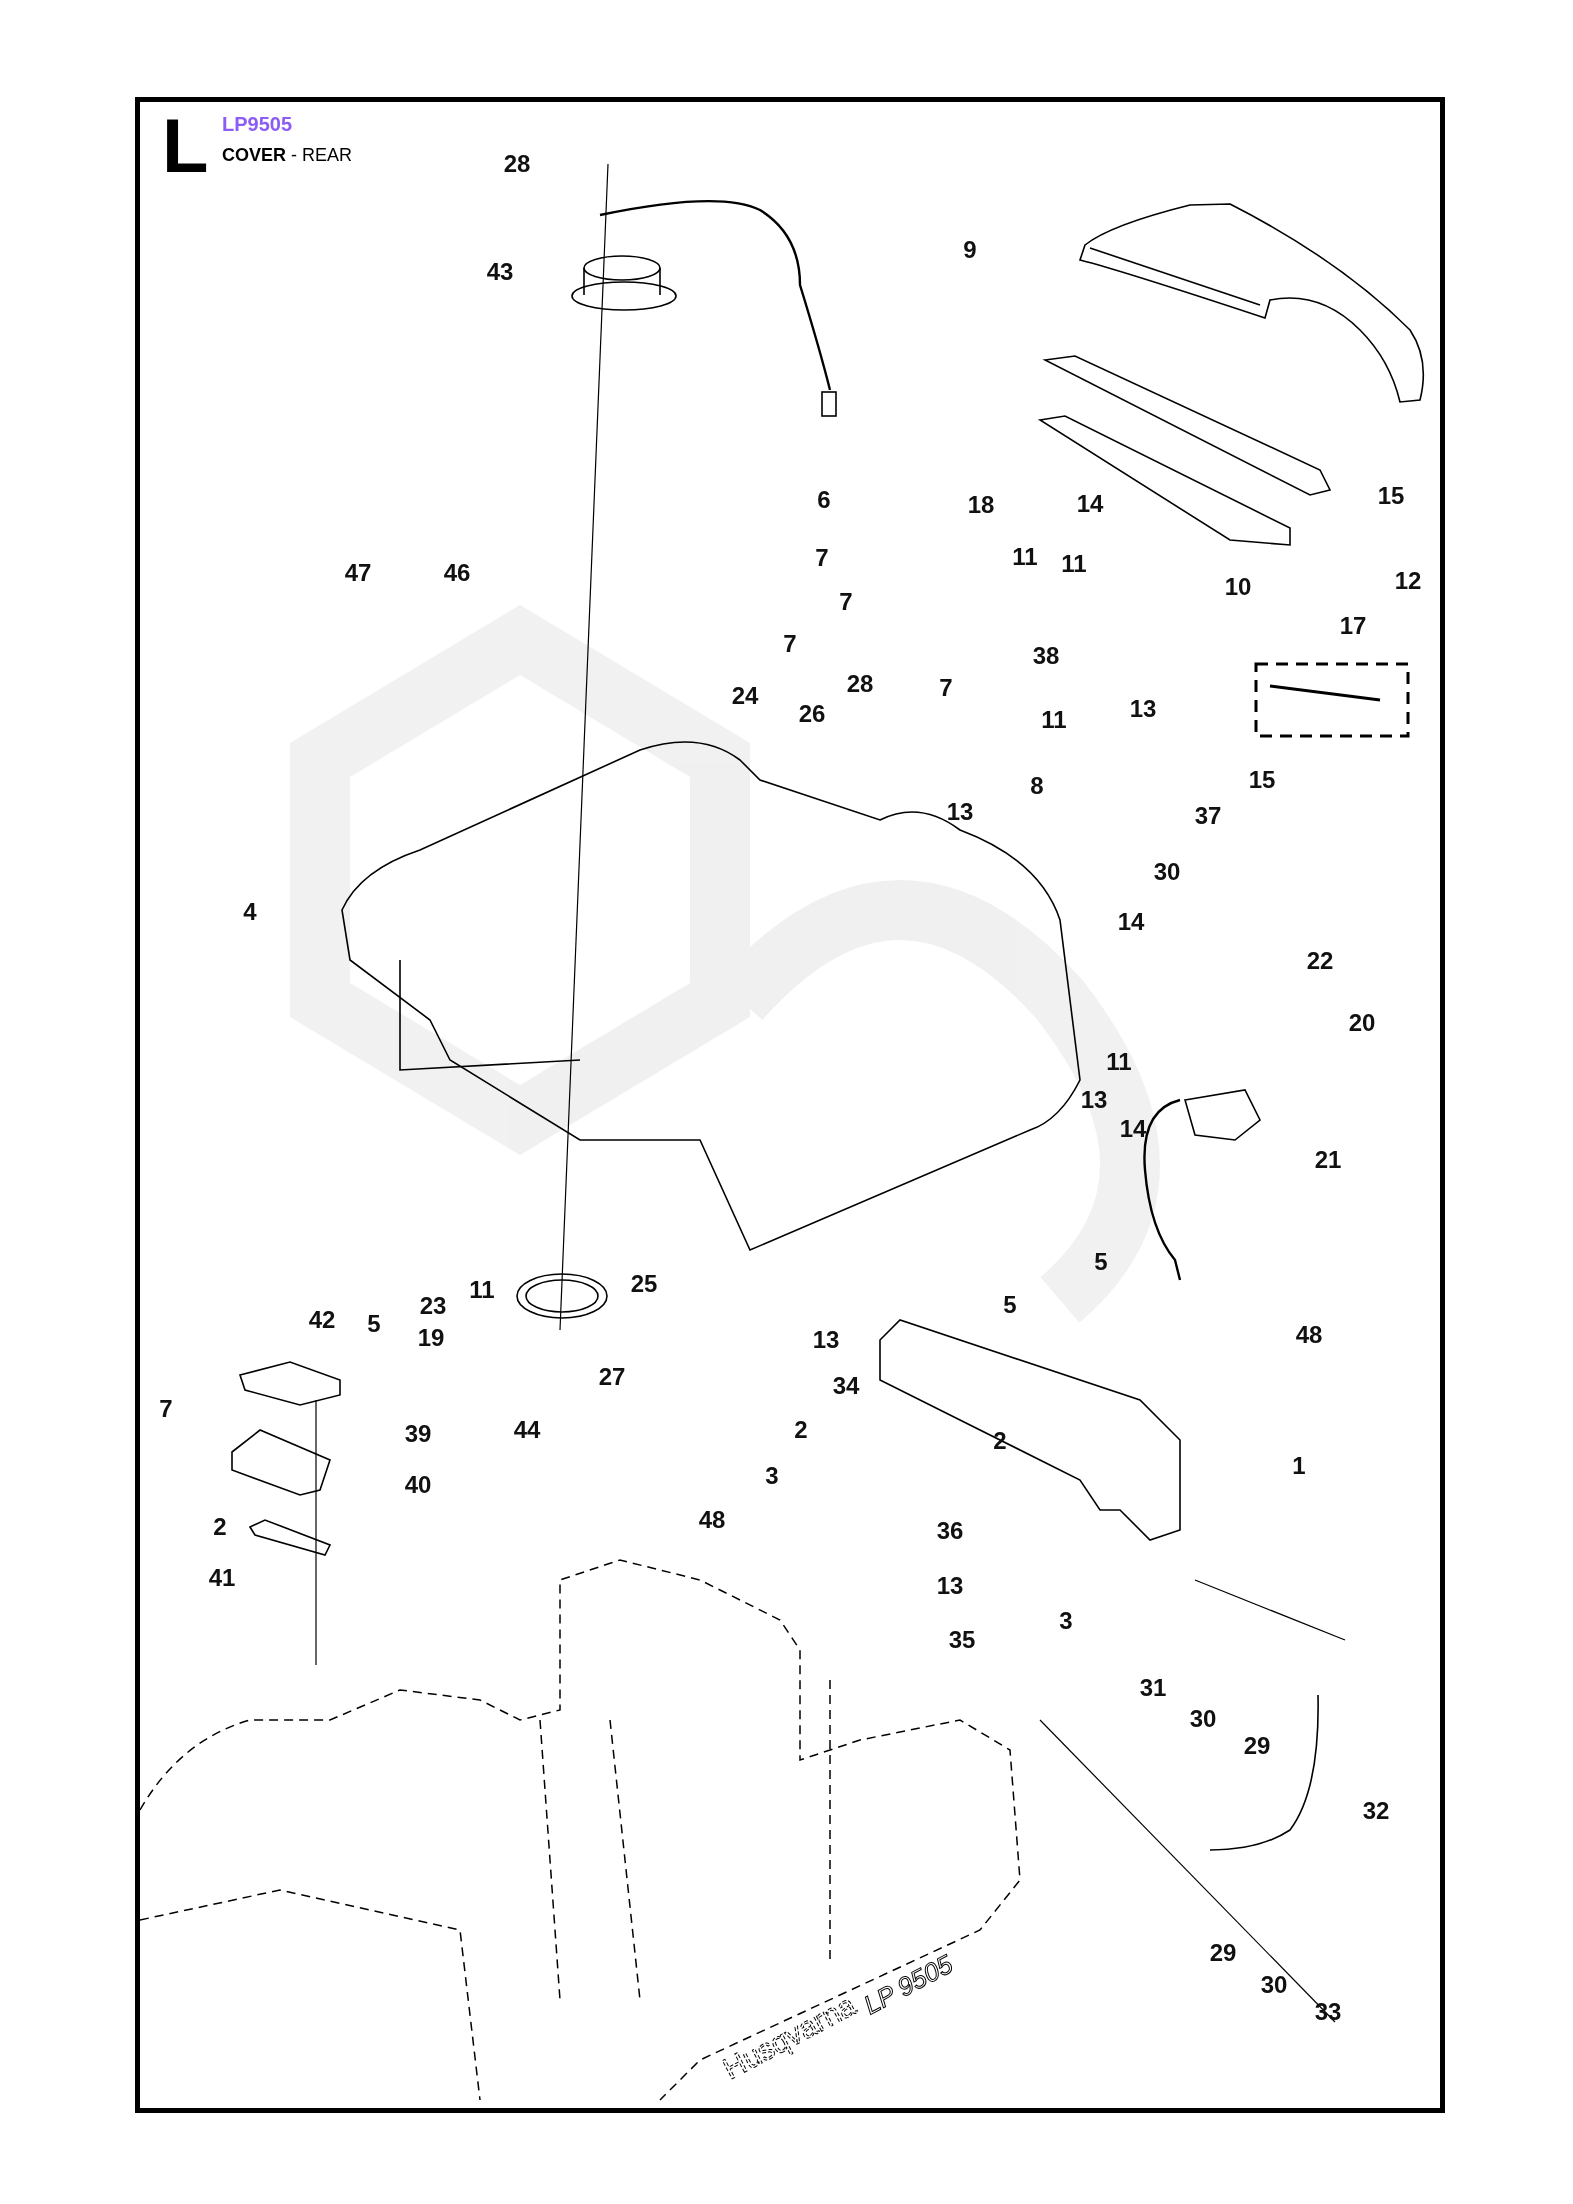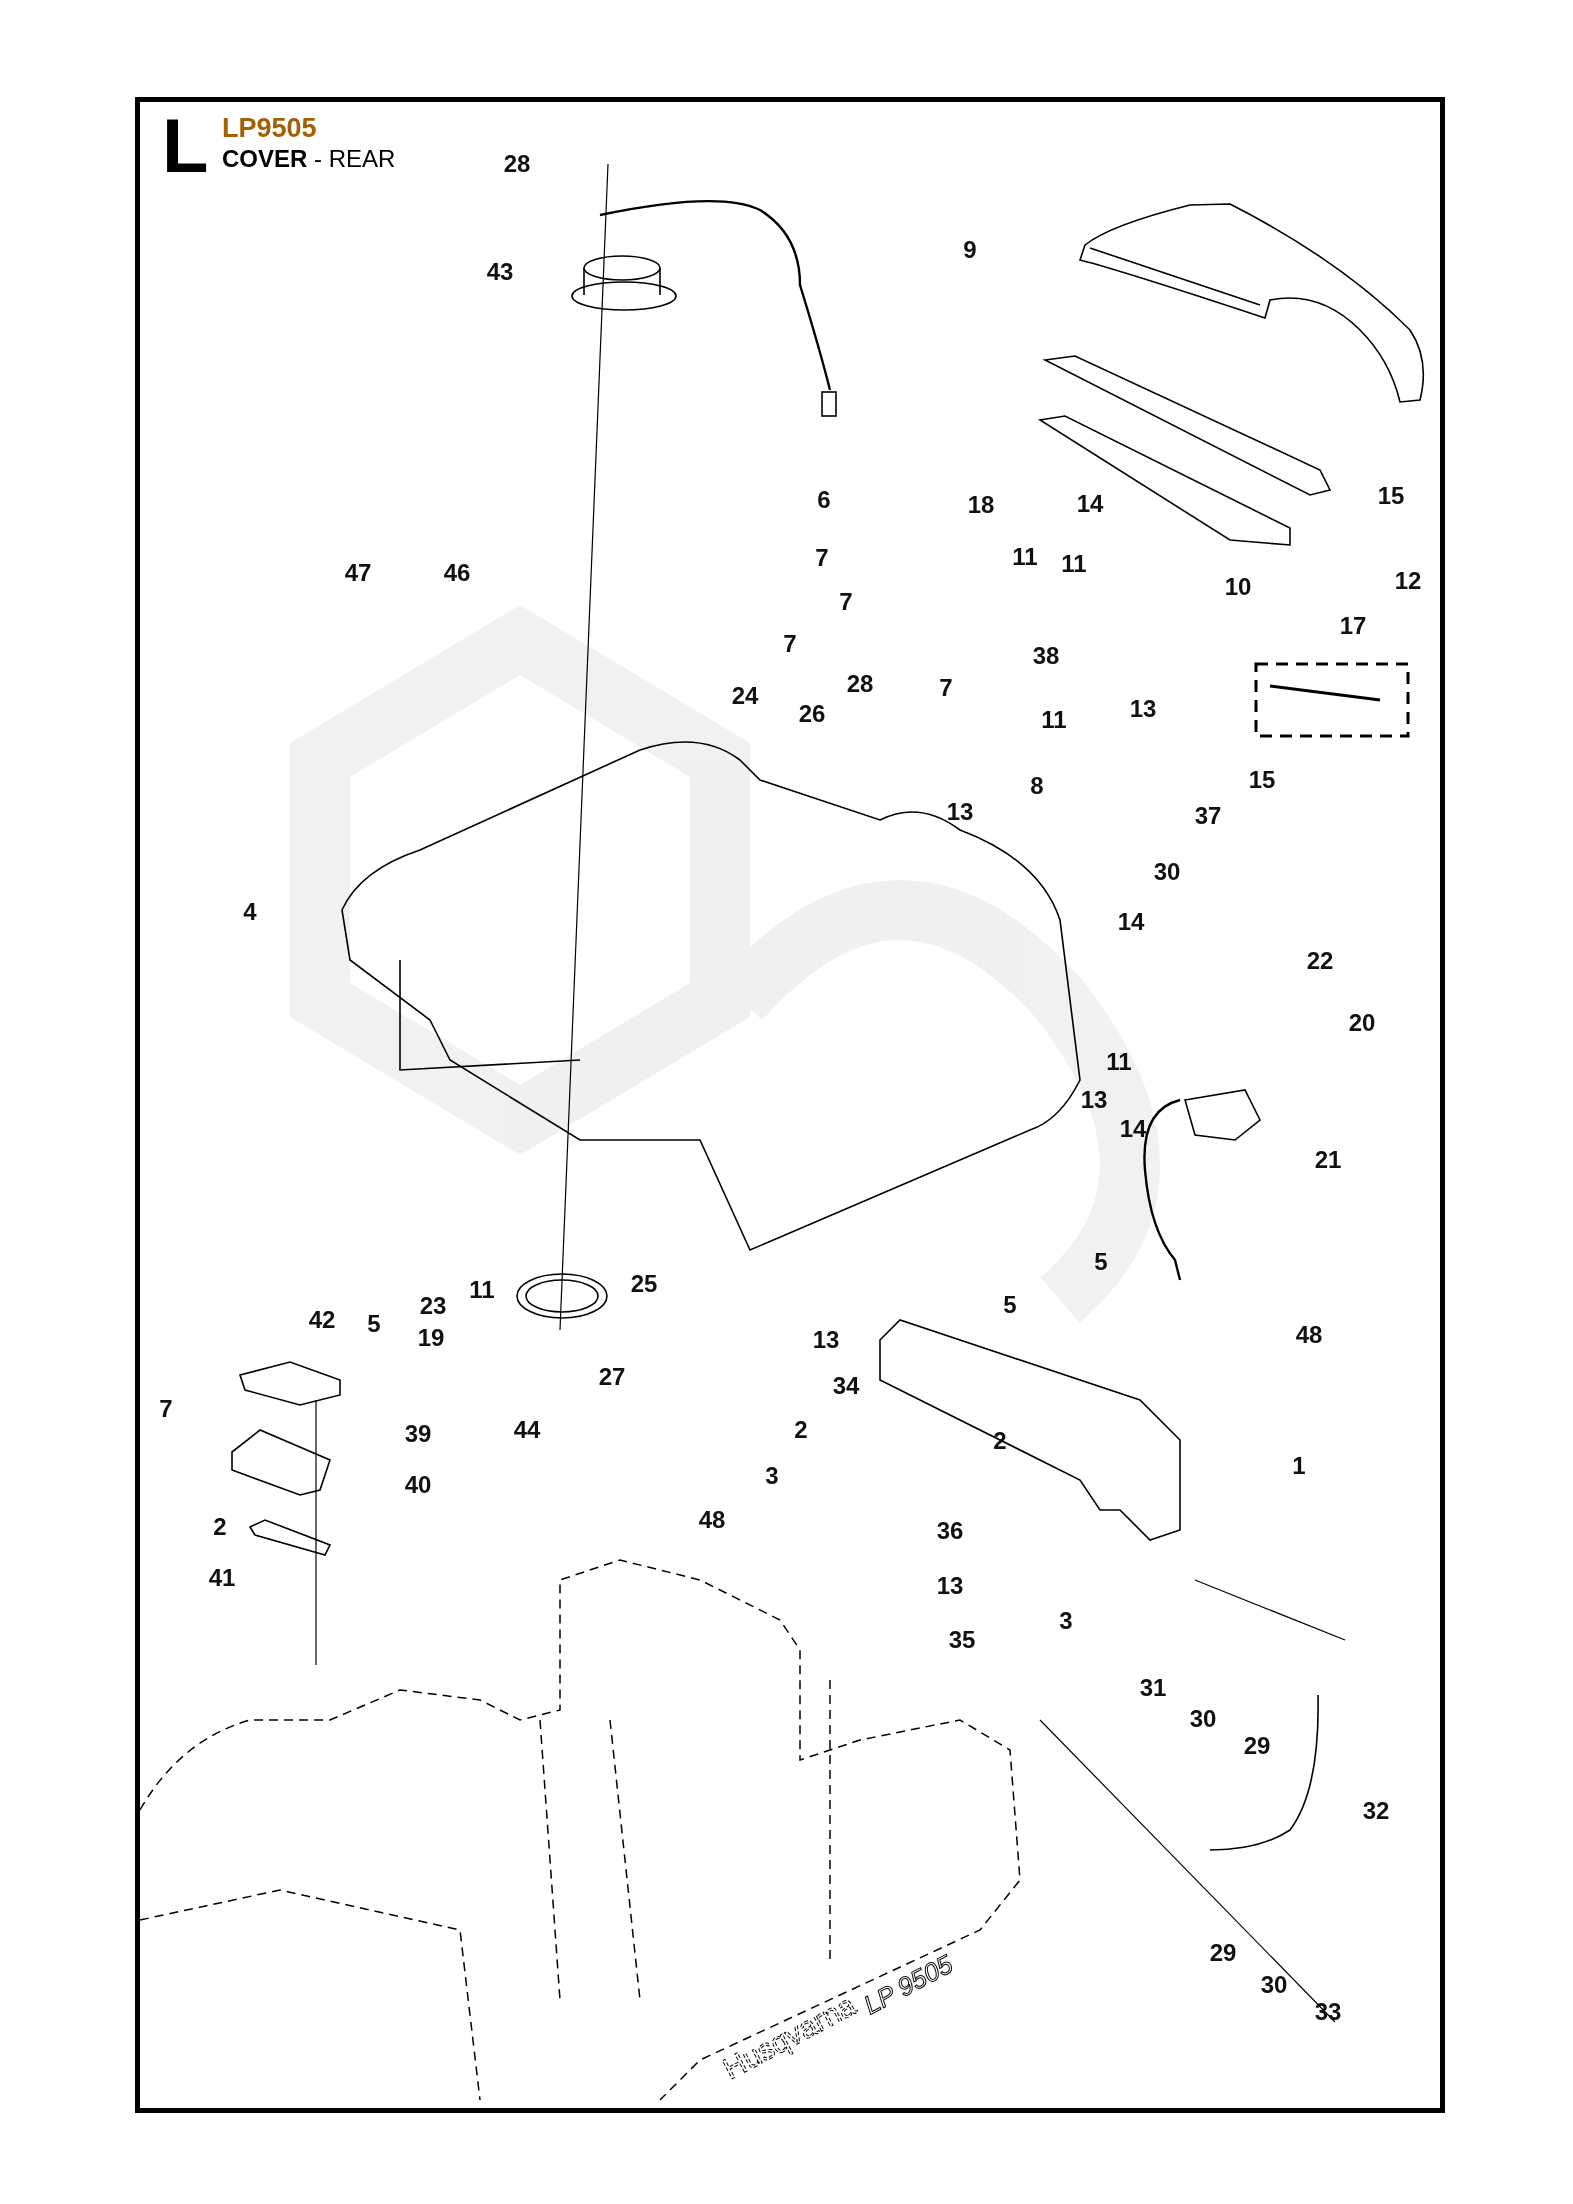--- a/index.html
+++ b/index.html
@@ -1,21 +1,21 @@
 <!DOCTYPE html>
 <html><head>
 <meta charset="utf-8">
 <style>
   html,body{margin:0;padding:0;background:#fff;}
   body{width:1573px;height:2204px;position:relative;overflow:hidden;font-family:"Liberation Sans",sans-serif;}
   #frame{position:absolute;left:135px;top:97px;width:1300px;height:2006px;border:5px solid #000;box-sizing:content-box;}
   #diagram{position:absolute;left:0;top:0;width:1573px;height:2204px;}
   .hdr-letter{position:absolute;left:162px;top:108px;font-size:76px;font-weight:bold;line-height:1;color:#000;}
-  .hdr-model{position:absolute;left:222px;top:113px;font-size:27px;font-weight:bold;color:#a16207;}
-  .hdr-title{position:absolute;left:222px;top:145px;font-size:24px;color:#000;}
+  .hdr-model{position:absolute;left:222px;top:113px;font-size:20px;font-weight:bold;color:#8b5cf6;}
+  .hdr-title{position:absolute;left:222px;top:145px;font-size:18px;color:#000;}
   .hdr-title b{font-weight:bold;}
   .lbl{position:absolute;font-size:24px;font-weight:bold;color:#111;transform:translate(-50%,-50%);white-space:nowrap;cursor:pointer;}
 </style>
 </head>
 <body>
 
 <div id="frame"></div>
 
 <svg id="diagram" viewBox="0 0 1573 2204" xmlns="http://www.w3.org/2000/svg">
   <g fill="none" stroke="#efefef" stroke-width="60" opacity="0.9">

